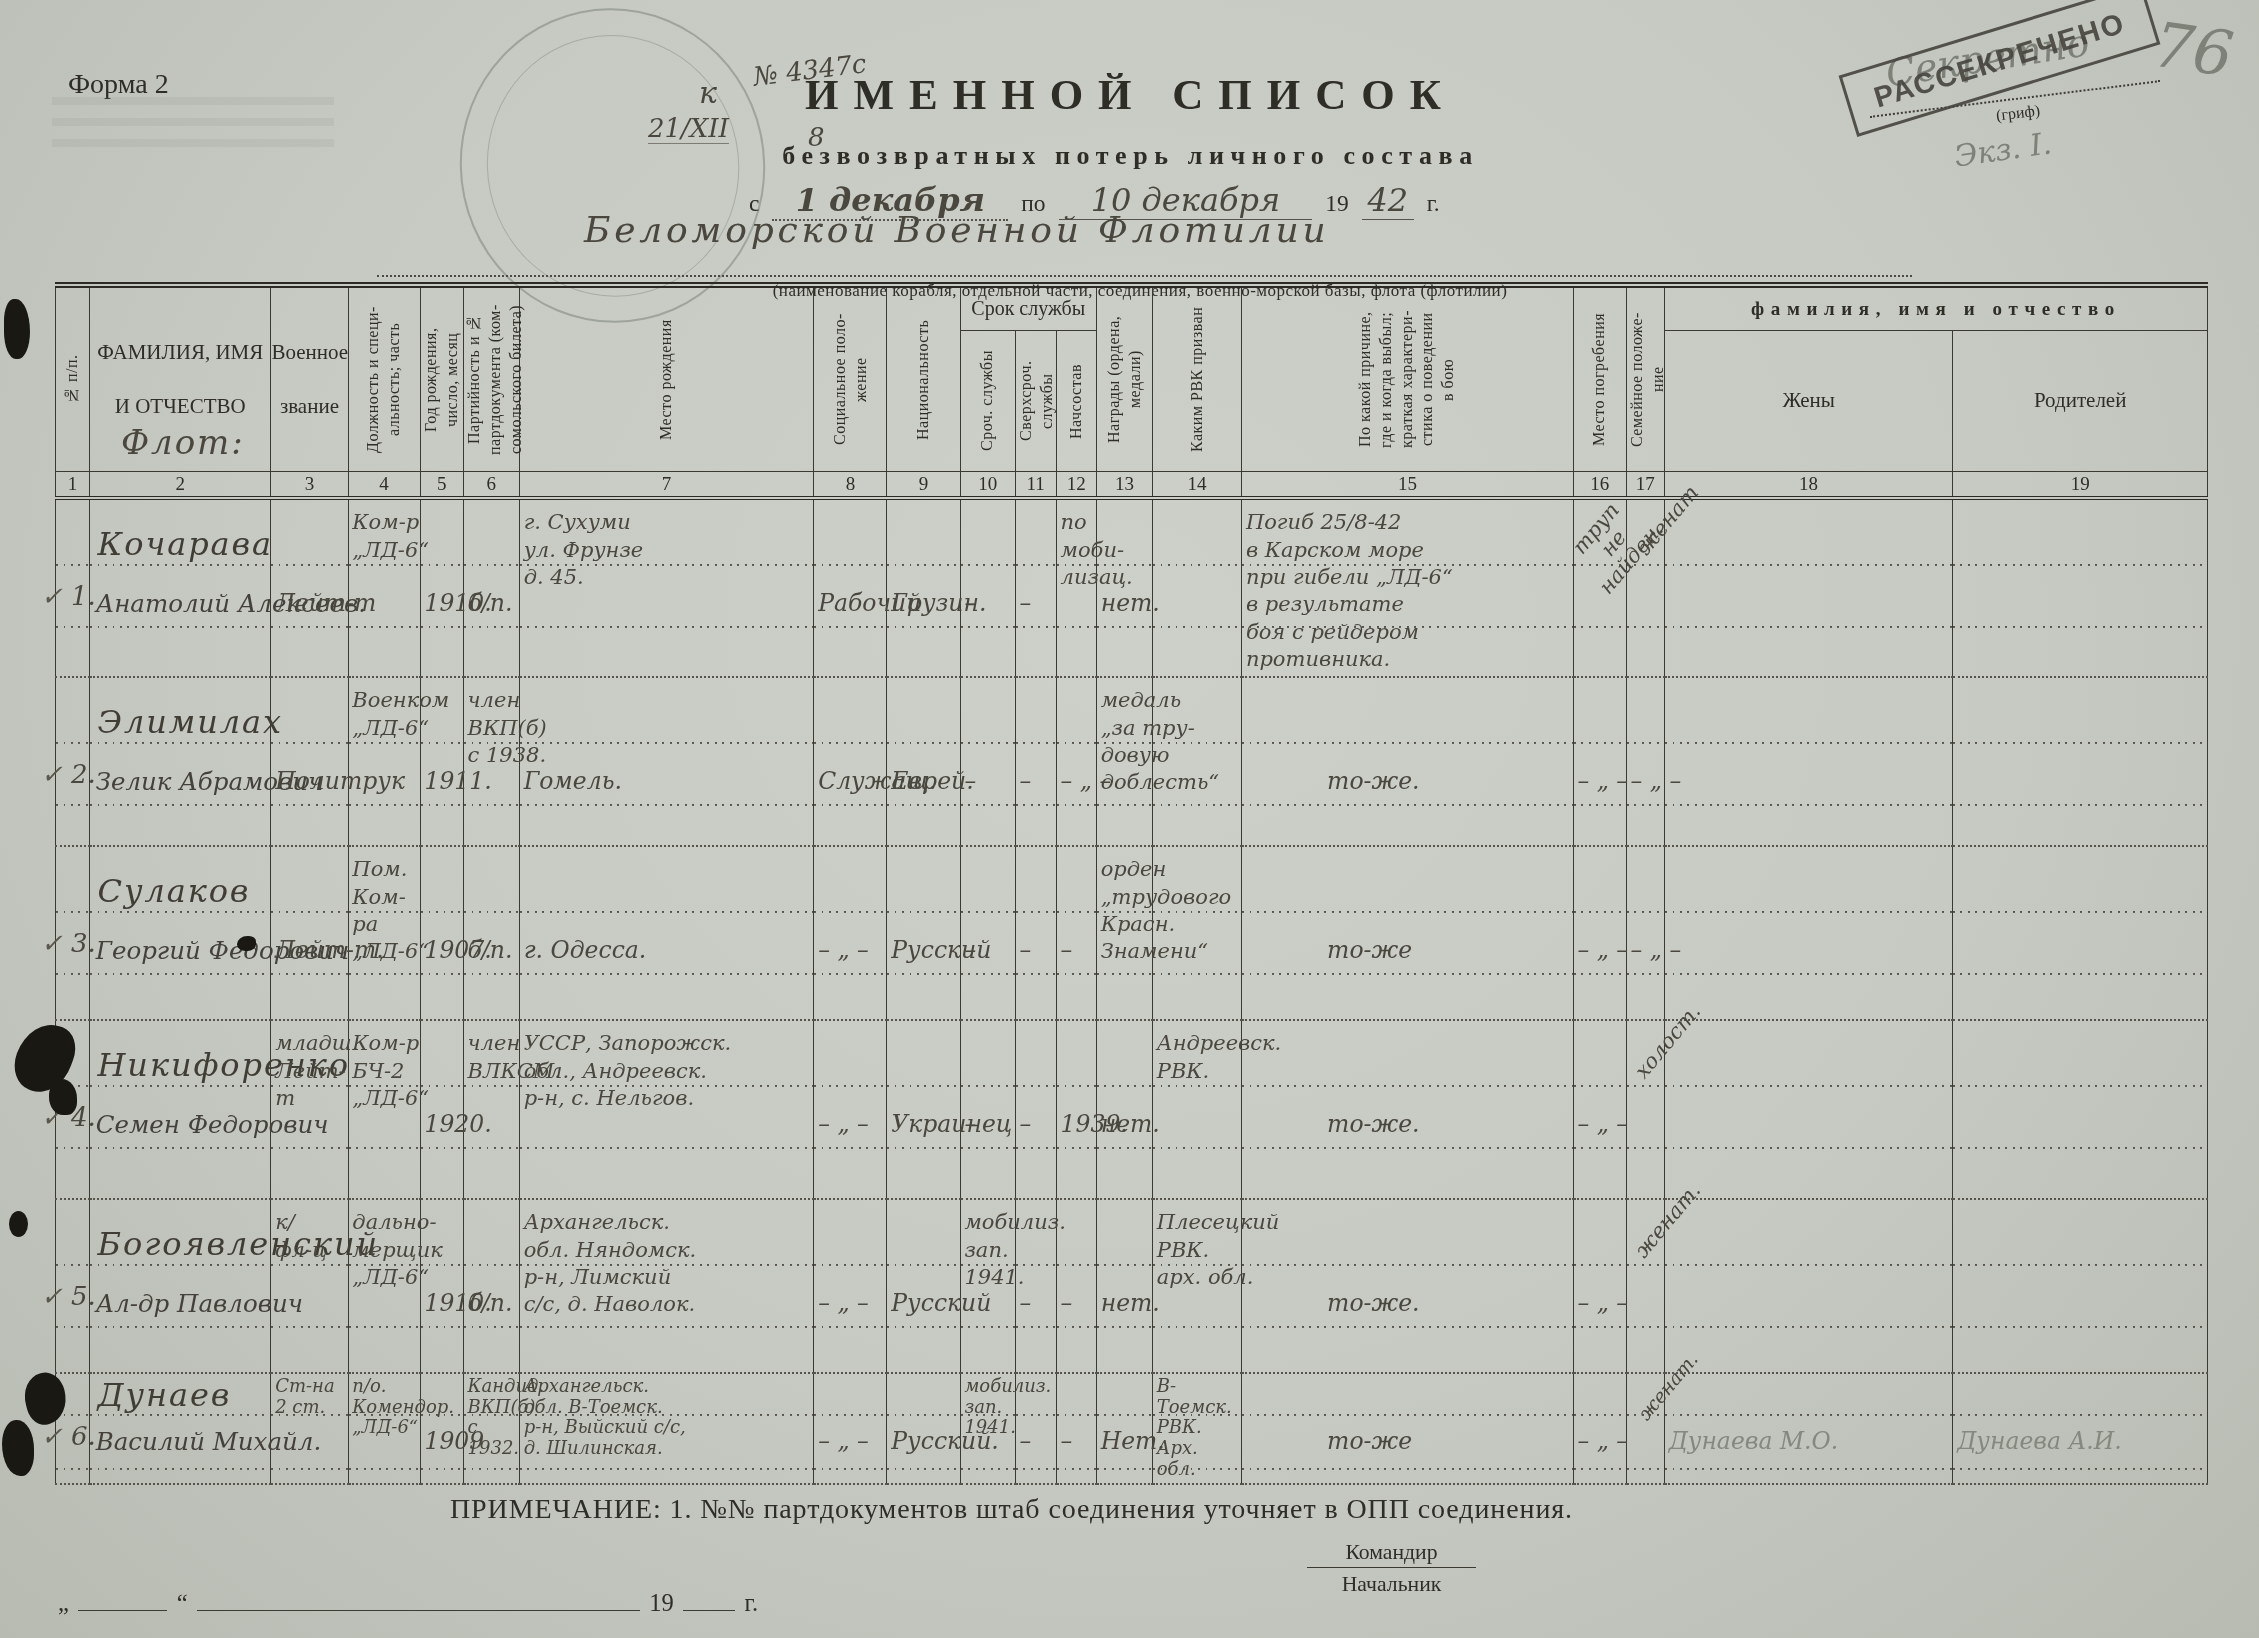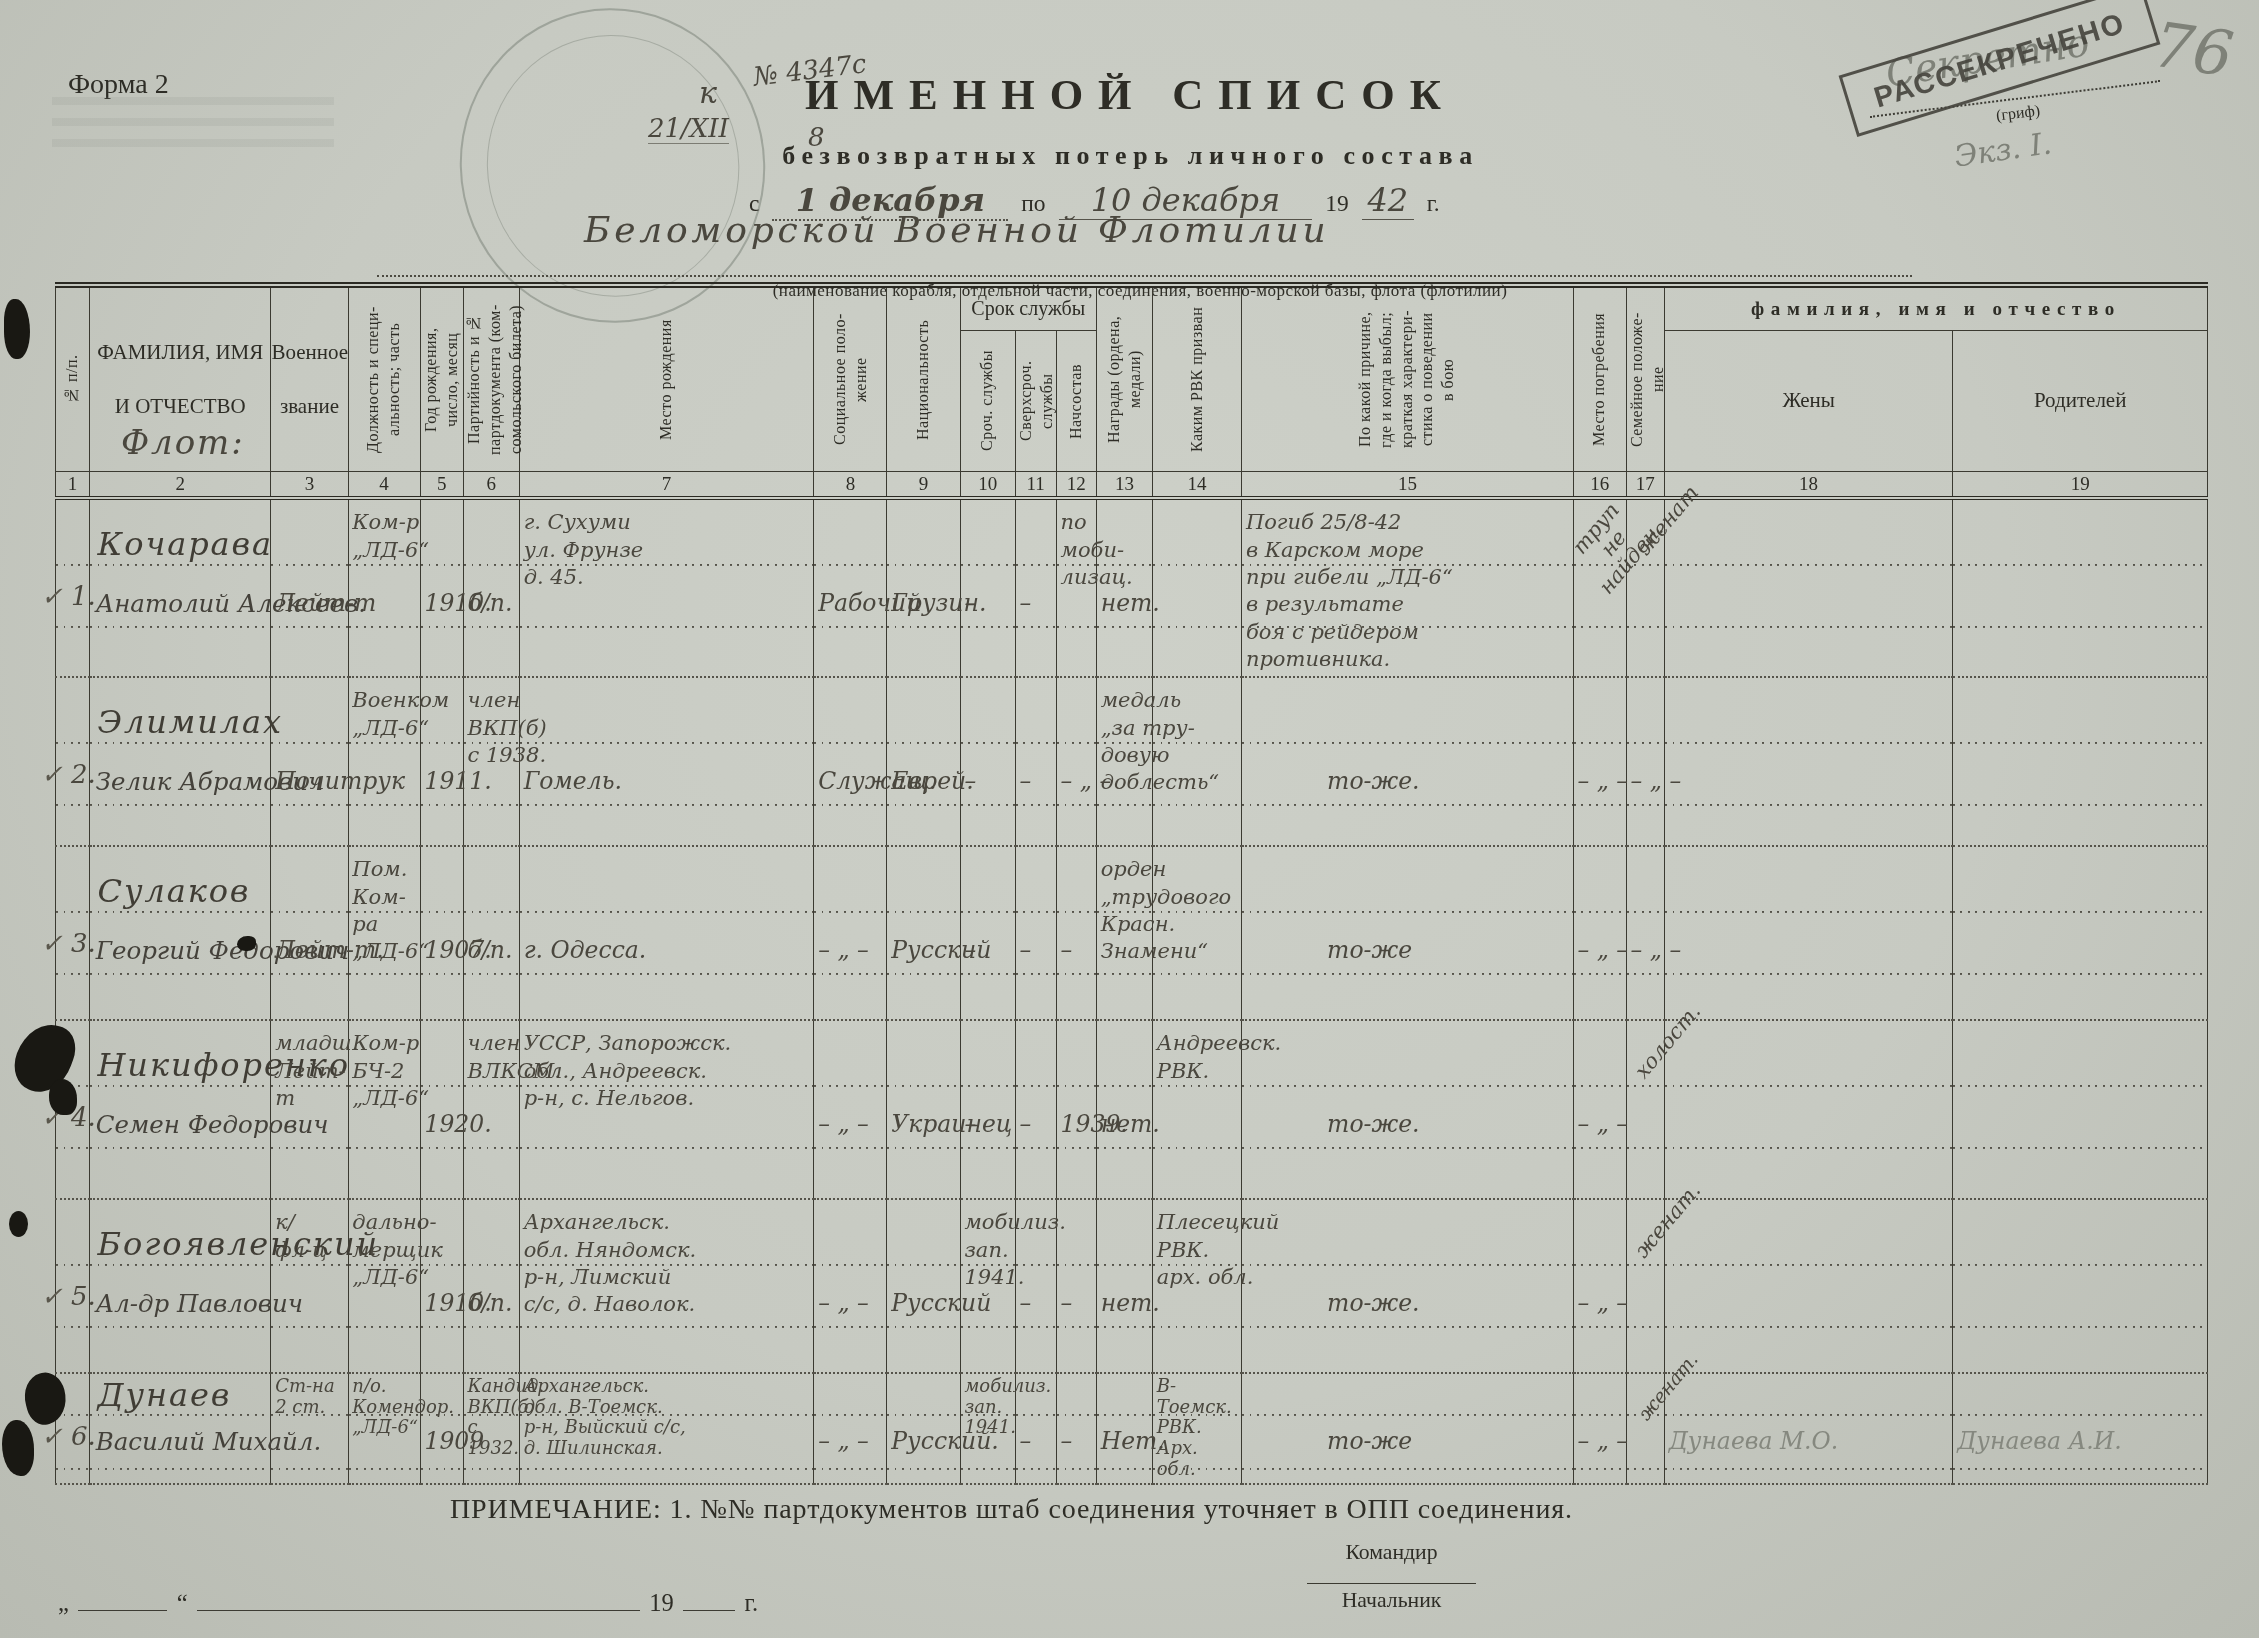--- a/index.html
+++ b/index.html
@@ -85,21 +85,21 @@
   .base.ctr{left:85px;}
   .block{position:absolute;top:9.4px;left:3.8px;white-space:pre-line;font-size:21px;line-height:1.3;}
   .compact .block{top:1.9px;font-size:18px;line-height:1.15;}
   .diag{position:absolute;top:9.4px;left:-11.3px;width:104px;transform:rotate(-50deg);
     white-space:pre-line;text-align:center;font-size:21px;line-height:1.1;}
   .compact .diag{top:1.9px;font-size:19px;}
 
   
   .note{position:absolute;left:450px;top:1493px;font-size:28px;letter-spacing:0.9px;}
   .sig{position:absolute;left:1307px;top:1540px;width:169px;text-align:center;font-size:21.7px;}
-  .sig .top{display:block;border-bottom:1.9px solid #3b3a31;padding-bottom:18px;}
+  .sig .top{display:block;border-bottom:1.9px solid #3b3a31;padding-bottom:2px;}
   .sig .bot{display:block;padding-top:3.8px;}
   .bottomline{position:absolute;left:58px;top:1589px;display:flex;align-items:baseline;gap:9.4px;font-size:24.5px;}
   .bl{display:inline-block;border-bottom:1.9px solid #3c3b33;}
   .bl1{width:89px;}.bl2{width:443px;}.bl3{width:52px;}
 
   .blot{position:absolute;background:#191813;}
   .b1{left:3.8px;top:299px;width:26px;height:60px;border-radius:40% 60% 50% 50%;}
   .b2{left:17px;top:1023px;width:55px;height:70px;border-radius:60% 40% 55% 45%;transform:rotate(20deg);}
   .b3{left:49px;top:1079px;width:28px;height:36px;border-radius:50% 60% 40% 55%;}
   .b4{left:9.4px;top:1211px;width:19px;height:26px;border-radius:50%;}

